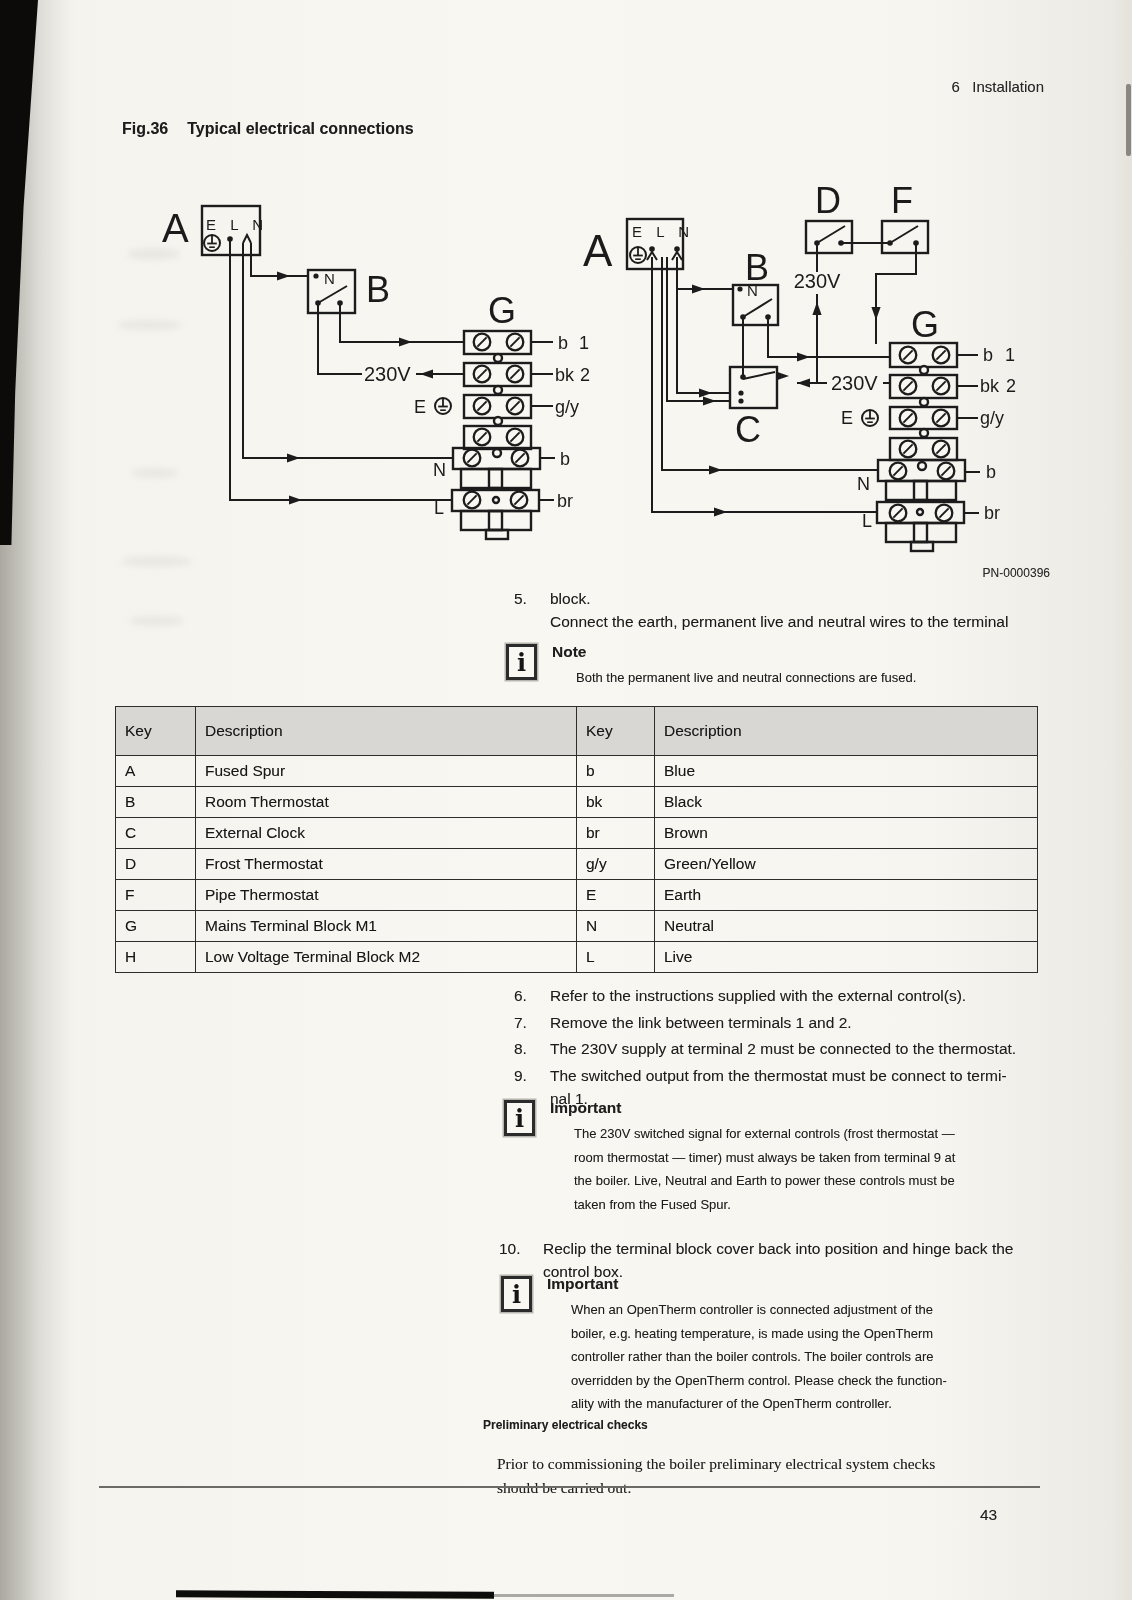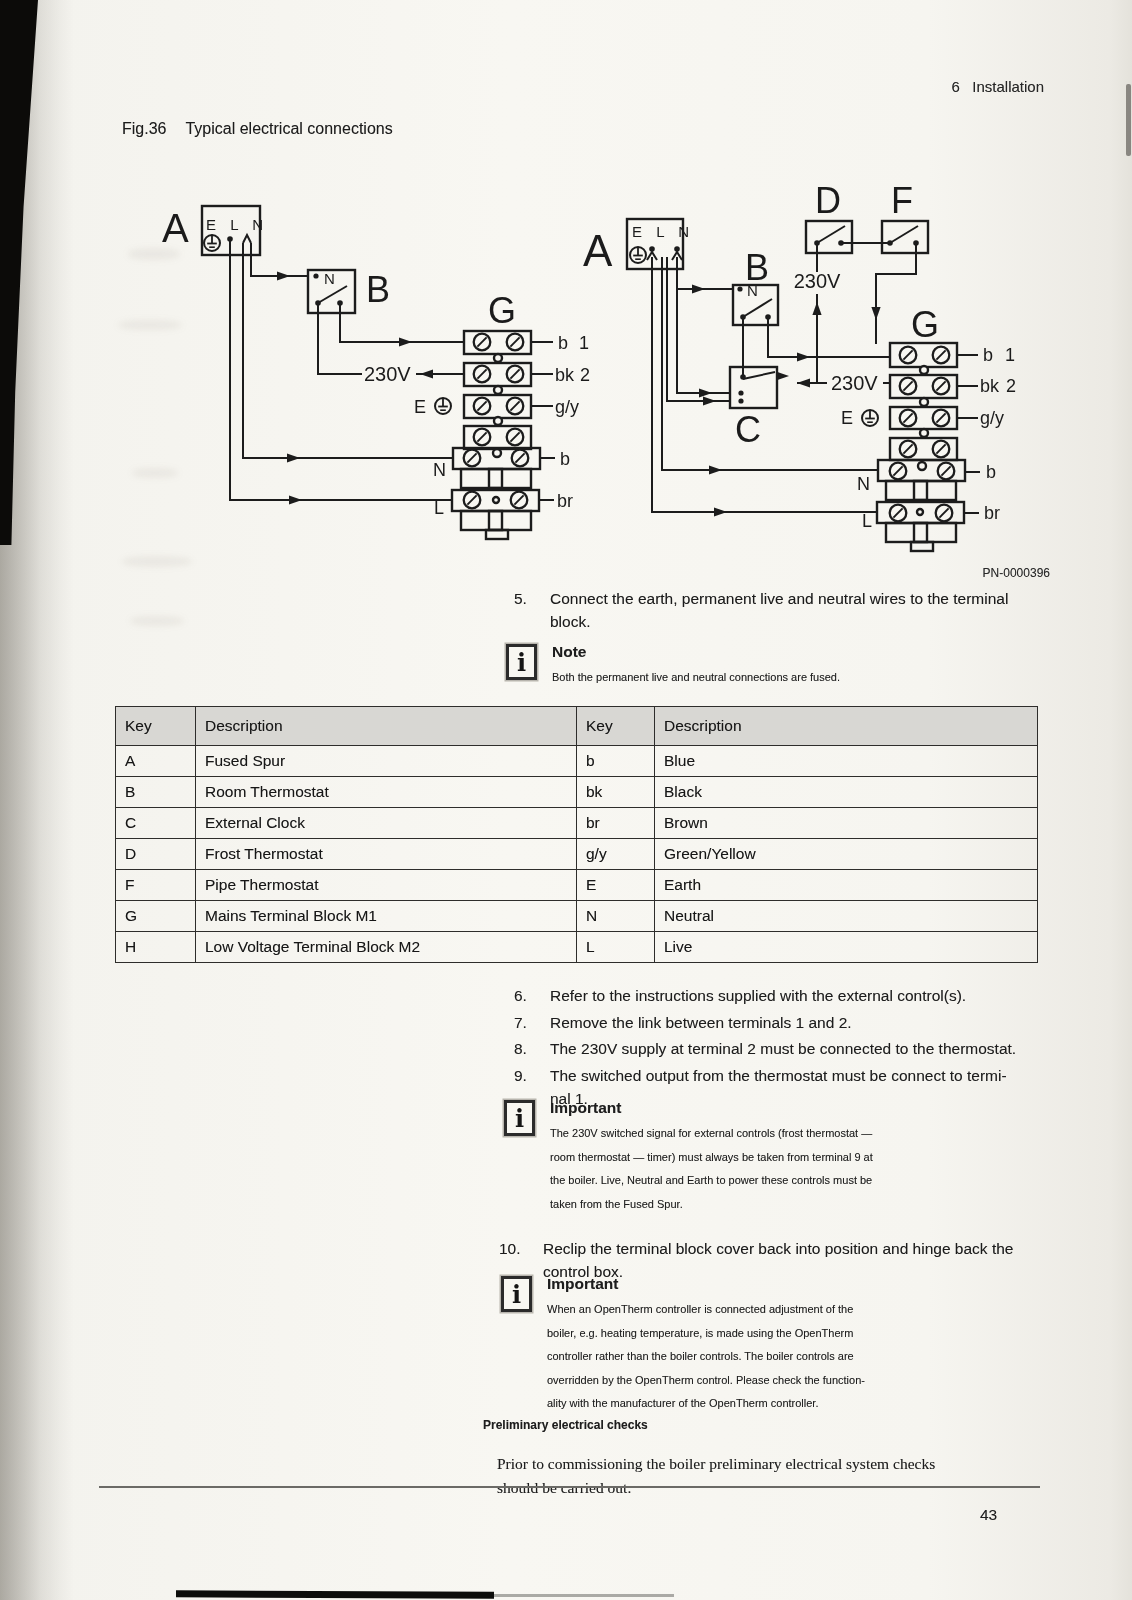--- a/index.html
+++ b/index.html
@@ -15,44 +15,44 @@
   .edge-left{left:0;top:0;width:38px;height:545px;background:#0c0b09;
     clip-path:polygon(0 0,100% 0,62% 38%,40% 72%,30% 100%,0 100%);}
   .edge-left-soft{left:0;top:0;width:74px;height:1600px;
     background:linear-gradient(to right,rgba(70,64,54,.38),rgba(70,64,54,.10) 55%,rgba(70,64,54,0));}
   .edge-bottom{left:176px;top:1591px;width:318px;height:7px;background:#0d0d0b;transform:rotate(.25deg);}
   .edge-bottom2{left:494px;top:1594px;width:180px;height:3px;background:rgba(25,25,22,.35);}
   .edge-right-mark{left:1126px;top:84px;width:5px;height:72px;background:rgba(45,42,38,.5);border-radius:2px;}
   .smudge{position:absolute;background:rgba(110,105,95,.08);filter:blur(3px);border-radius:45%;}
   
   .header-right{top:78px;right:88px;font-size:15px;white-space:pre;color:#262626;}
-  .fig-line{left:122px;top:120px;display:flex;gap:19px;font-size:16px;color:#1c1c1c;}
+  .fig-line{left:122px;top:120px;display:flex;gap:19px;font-size:16px;color:#1c1c1c;font-weight:bold;}
   .pn-number{top:566px;left:910px;width:140px;text-align:right;font-size:12px;color:#2a2a2a;}
   
   .step{position:absolute;display:flex;font-size:15.5px;line-height:22.5px;color:#1b1b1b;}
   .step .num{flex:none;width:27px;text-align:left;margin-right:9px;}
   .step .num.wide{width:35px;}
   .line{white-space:pre;}
   .steps-list{left:514px;top:984px;}
   .steps-list .step-item{display:flex;font-size:15.5px;line-height:23.5px;margin-bottom:3px;}
   .steps-list .num{flex:none;width:27px;margin-right:9px;}
   
   .info-row{position:absolute;display:flex;align-items:flex-start;}
   .info-icon{flex:none;width:31px;height:36px;margin-top:4px;border:3px solid #2b2b2b;background:#f8f7f2;
     display:flex;align-items:center;justify-content:center;
     font-family:"DejaVu Serif",serif;font-weight:700;font-size:24px;color:#151515;
     box-shadow:0 0 0 1.5px rgba(120,116,105,.5);}
   .info-col{margin-left:15px;}
   .info-title{font-size:15.5px;font-weight:700;line-height:24px;margin-bottom:2px;}
-  .info-lines{font-size:11px;line-height:23.5px;}
+  .info-lines{font-size:13px;line-height:23.5px;margin-left:24px;}
   
   .key-table{position:absolute;left:115px;top:706px;border-collapse:collapse;background:transparent;}
   .key-table th,.key-table td{border:1.8px solid #2e2d2b;font-size:15.5px;font-weight:400;text-align:left;
     padding:3px 6px 3px 9px;color:#161616;}
-  .key-table th{background:#d8d7d3;height:39px;margin-top:18px;}
+  .key-table th{background:#d8d7d3;height:49px;margin-top:18px;}
   .key-table td{height:31px;}
   
   .prelim-heading{left:483px;top:1418px;font-size:12px;font-weight:700;}
   .prelim-body{left:497px;top:1452px;font-size:15.5px;line-height:23.5px;font-family:Liberation Serif, serif;}
   .footer-rule{left:99px;top:1486px;width:941px;height:2px;background:#6b6a66;}
   .page-number{left:980px;top:1506px;width:40px;text-align:left;font-size:15.5px;}
   svg text{fill:#1b1b1b;font-family:"Liberation Sans",sans-serif;}
 </style>
 </head>
 <body>
@@ -290,22 +290,22 @@
     <text x="409" y="339" font-size="18">br</text>
     <text x="282" y="310" font-size="18">N</text>
     <text x="287" y="347" font-size="18">L</text>
   </svg>
 
   <div class="abs pn-number txt">PN-0000396</div>
 
   <div class="step txt" style="left:514px;top:588px">
     <span class="num">5.</span>
     <span>
+      <span class="line" style="display:block">block.</span>
       <span class="line" style="display:block">Connect the earth, permanent live and neutral wires to the terminal</span>
-      <span class="line" style="display:block">block.</span>
     </span>
   </div>
 
   <div class="info-row" style="left:506px;top:640px">
     <div class="info-icon">i</div>
     <div class="info-col">
       <div class="info-title txt">Note</div>
       <div class="info-lines txt">
         <div class="line">Both the permanent live and neutral connections are fused.</div>
       </div>

